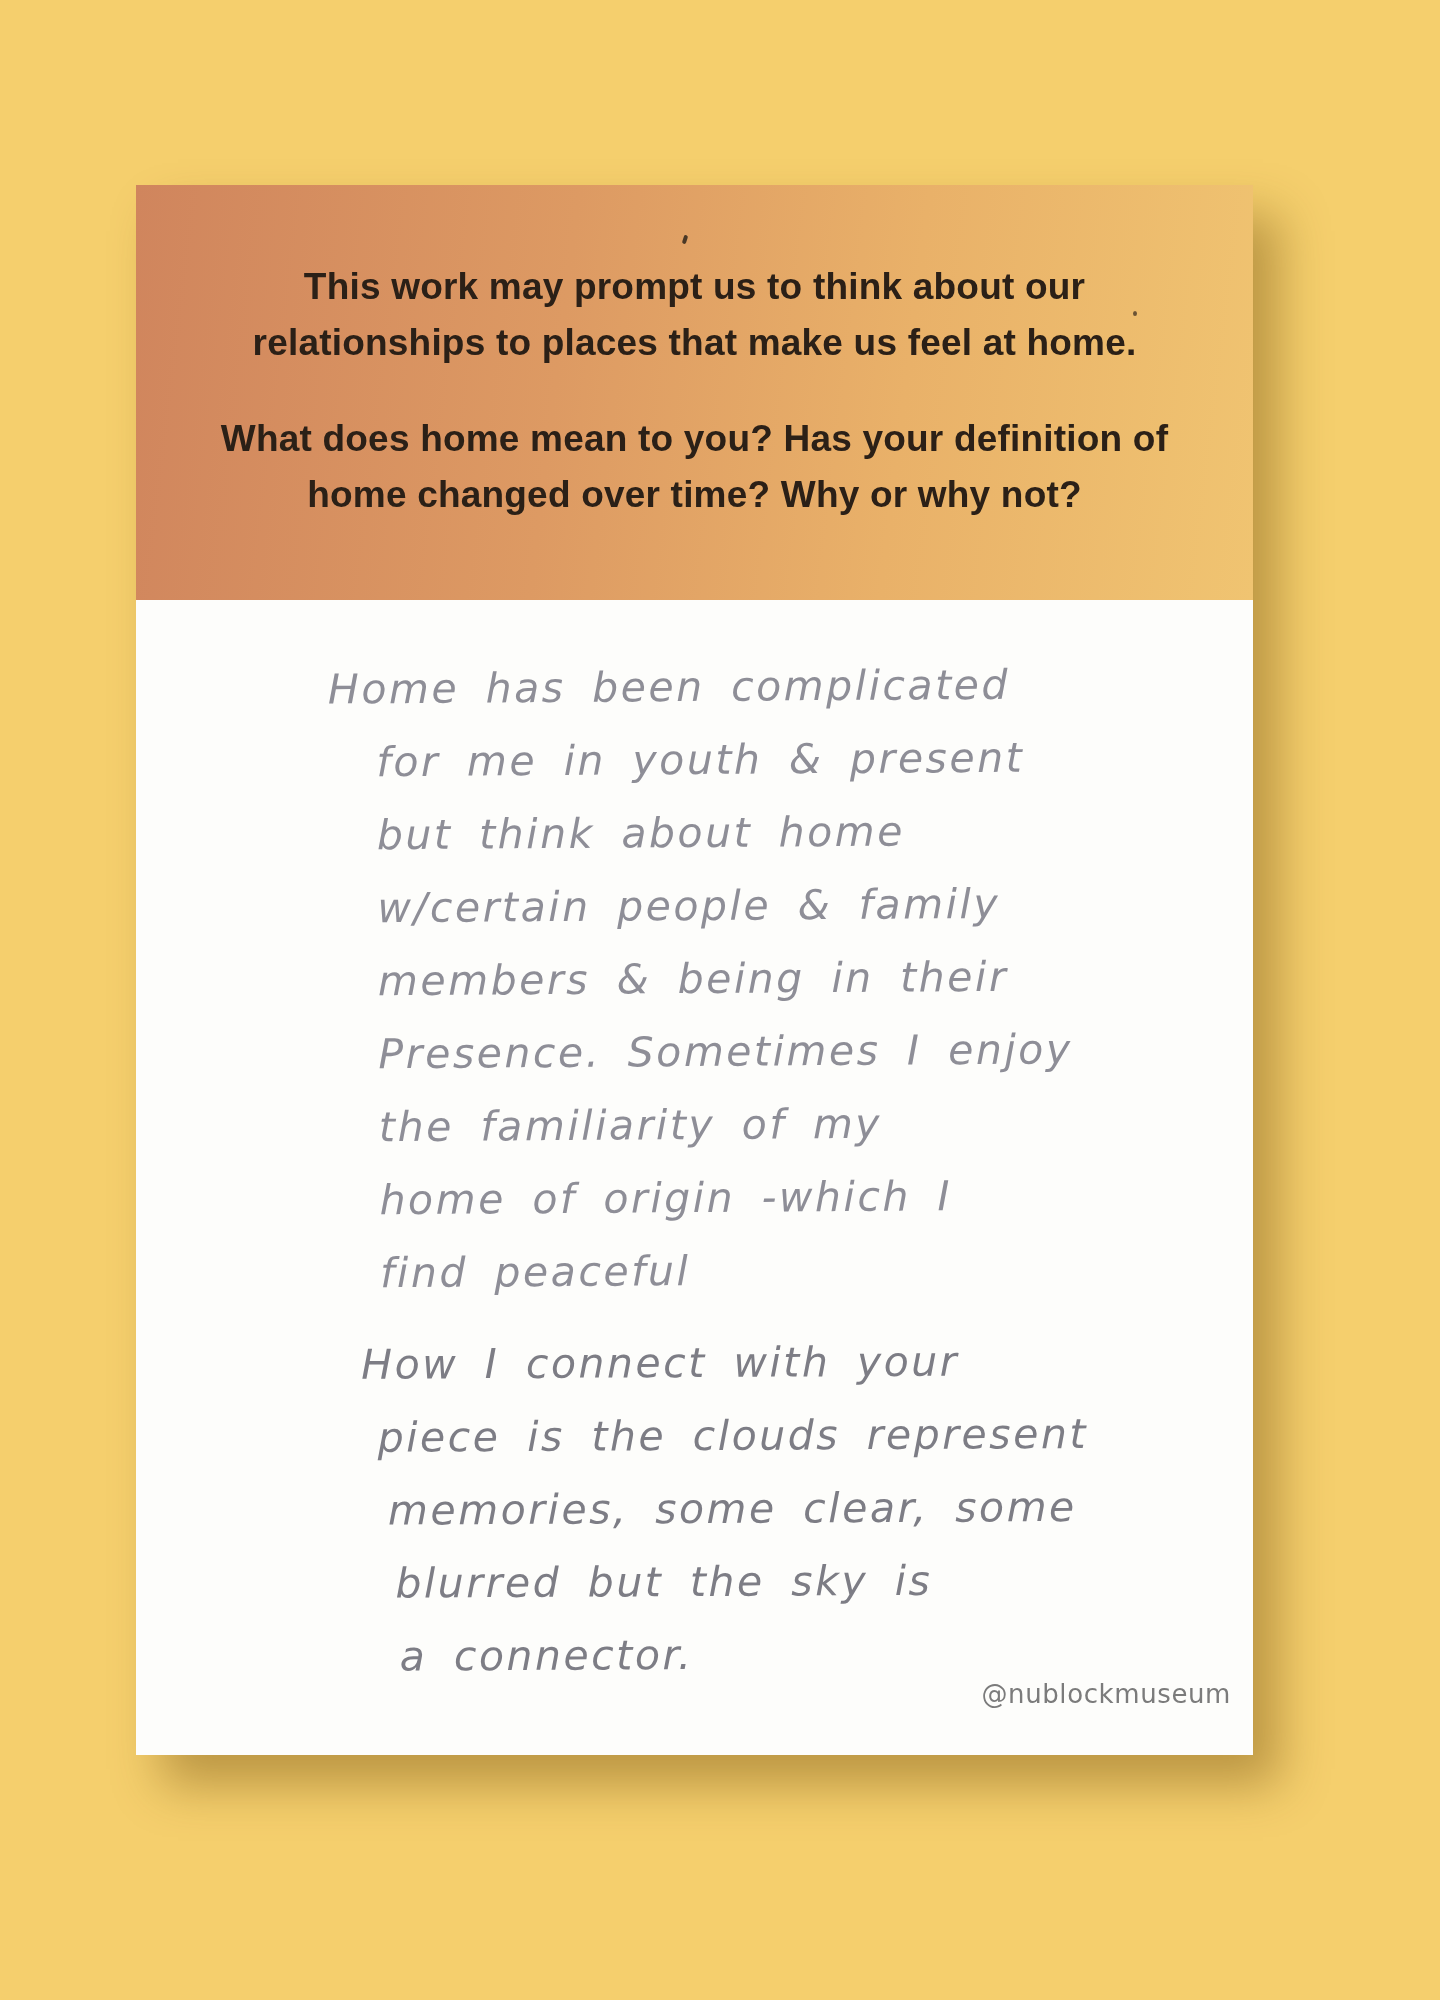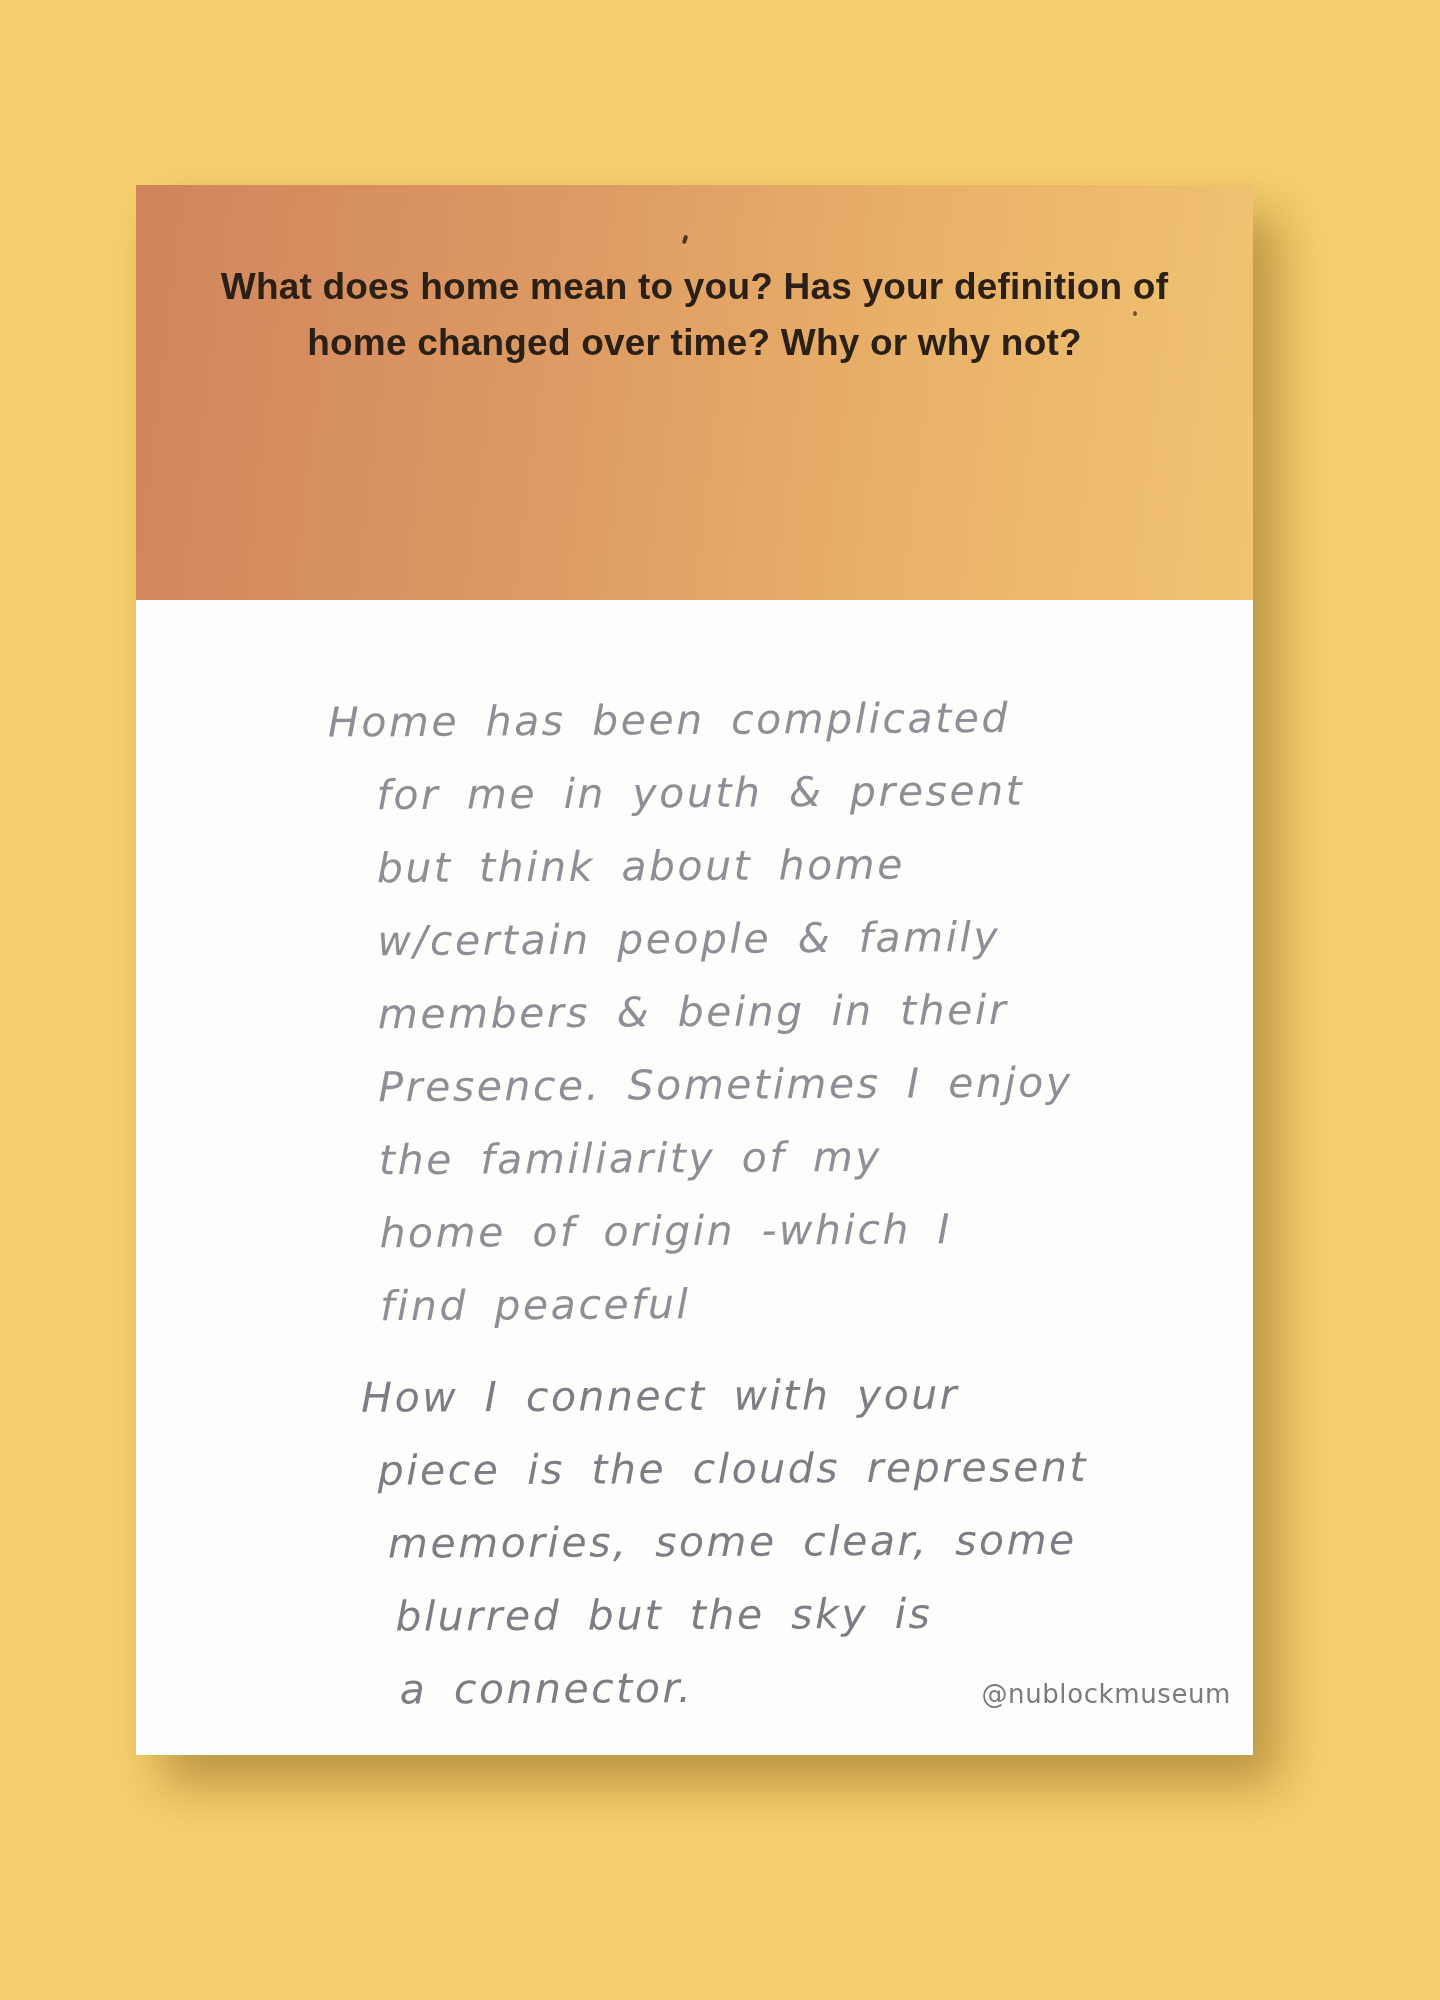--- a/index.html
+++ b/index.html
@@ -64,21 +64,21 @@
     width: 4px;
     height: 5px;
     border-radius: 50%;
     opacity: 0.8;
   }
   .card-body {
     position: relative;
     width: 100%;
     height: 1155px;
     box-sizing: border-box;
-    padding-top: 84px;
+    padding-top: 51px;
   }
   .hand-line {
     font-family: "DejaVu Sans", sans-serif;
     font-style: italic;
     font-size: 41px;
     line-height: 73px;
     letter-spacing: 2.5px;
     word-spacing: 11px;
     white-space: nowrap;
     padding-left: 242px;
@@ -102,20 +102,21 @@
 </style>
 </head>
 <body>
 
 <div class="stage">
   <div class="card">
 
     <div class="card-header">
       <div class="speck speck-a"></div>
       <div class="speck speck-b"></div>
+      <p class="prompt">This work may prompt us to think about our relationships to places that make us feel at home.</p>
       <p class="prompt">What does home mean to you? Has your definition of home changed over time? Why or why not?</p>
     </div>
 
     <div class="card-body">
       <div class="para1">
         <div class="hand-line l1">Home has been complicated</div>
         <div class="hand-line l2">for me in youth &amp; present</div>
         <div class="hand-line l3">but think about home</div>
         <div class="hand-line l4">w/certain people &amp; family</div>
         <div class="hand-line l5">members &amp; being in their</div>

